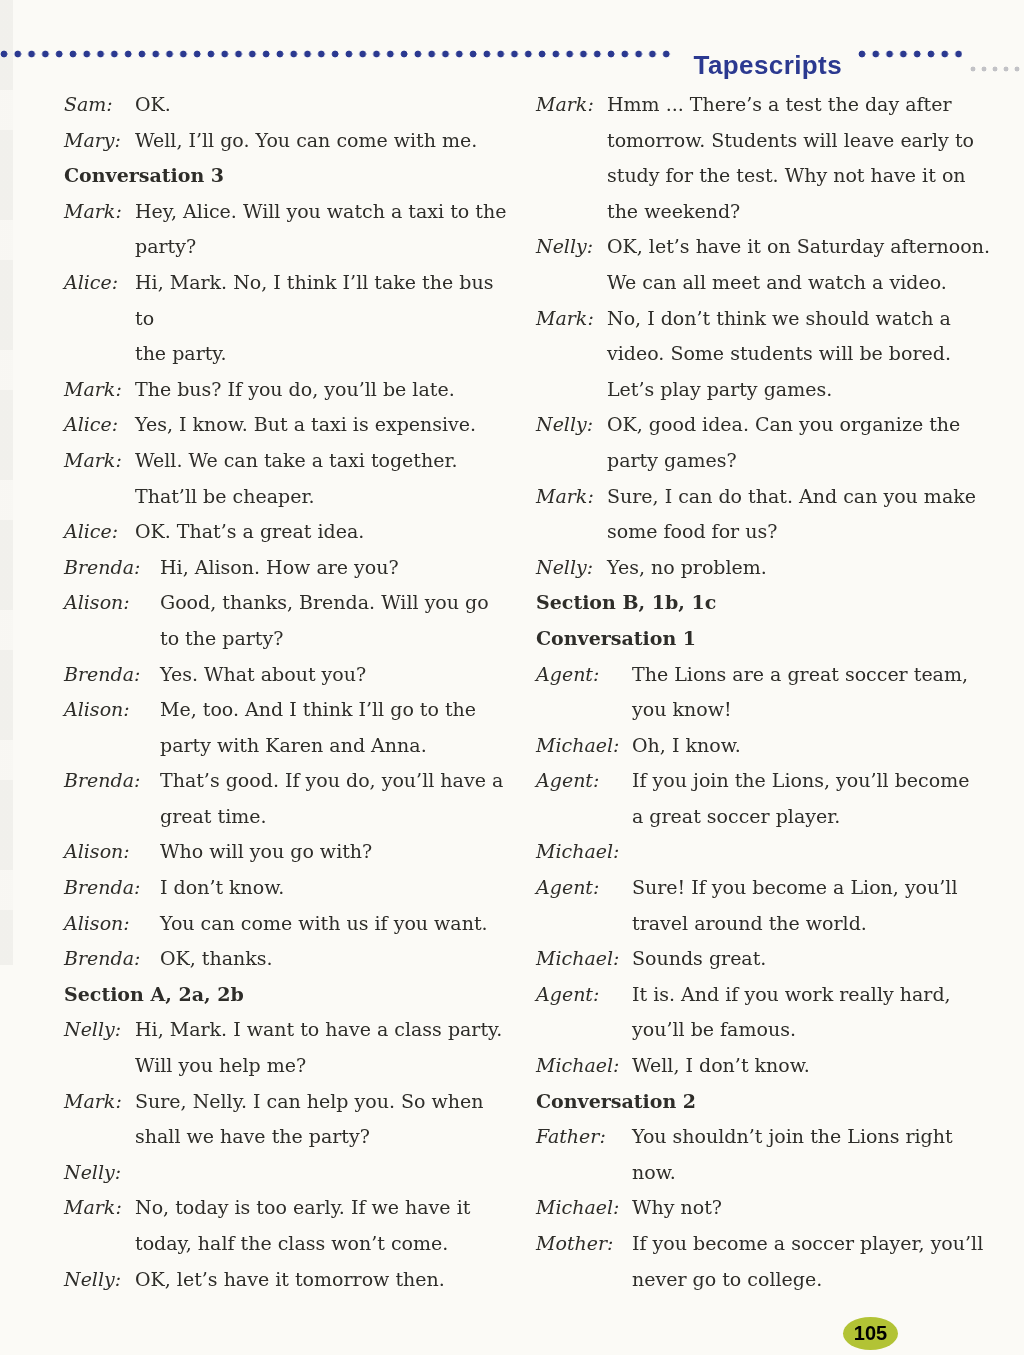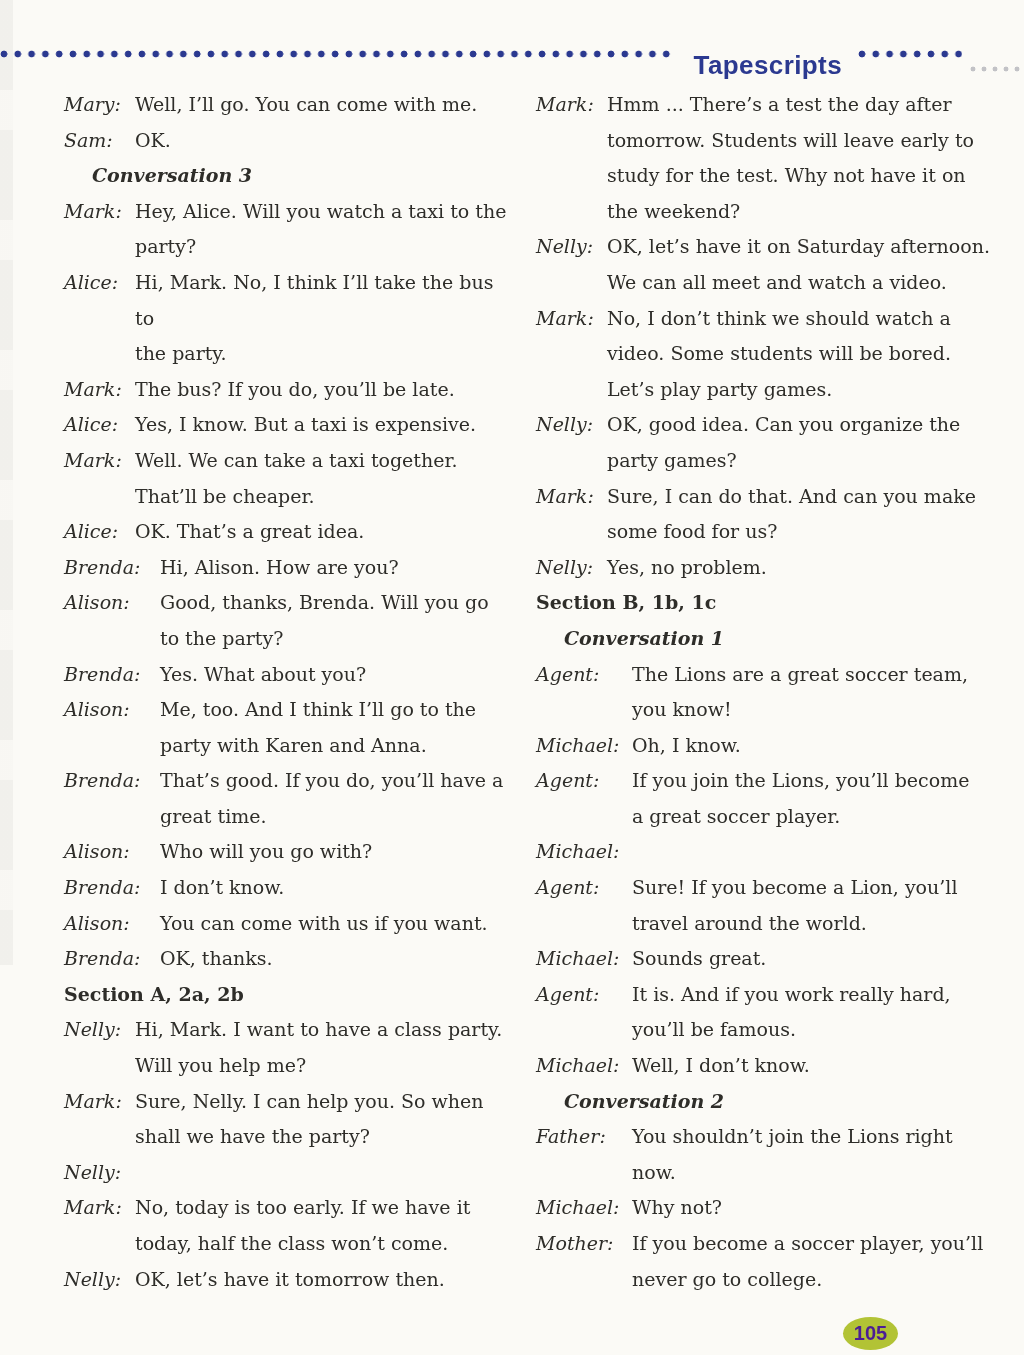--- a/index.html
+++ b/index.html
@@ -42,50 +42,50 @@
   
   .col{position:absolute;top:87px;font-size:19px;line-height:35.6px;}
   .col.left{left:64px;width:452px;}
   .col.right{left:536px;width:458px;}
   .row{display:flex;align-items:flex-start;}
   .sp{font-style:italic;flex:0 0 auto;}
   .w1 .sp{width:71px;}
   .w2 .sp{width:96px;}
   .tx{white-space:pre-wrap;flex:1;}
   .h{font-weight:bold;}
-  .h.hi{font-style:italic;margin-left:28px;}
+  .h.hi{}
   
   .badge{
     position:absolute;left:843px;top:1317px;width:55px;height:33px;
     background:var(--badge);border-radius:50%;
-    color:#4c1d95;font-family:"Liberation Sans",sans-serif;font-weight:bold;font-size:20px;
+    color:#000000;font-family:"Liberation Sans",sans-serif;font-weight:bold;font-size:20px;
     display:flex;align-items:center;justify-content:center;
   }
 </style>
 </head>
 <body>
 
 <div class="page">
   <div class="scan-edge"></div>
 
   <div class="hdr">
     <div class="dots lead"></div>
     <div class="title">Tapescripts</div>
     <div class="dots tail"></div>
     <div class="gray-dashes"></div>
   </div>
 
   <div class="col left">
     <div class="row w1">
+        <span class="sp">Sam:</span>
+        <span class="tx">OK.</span>
+      </div>
+    <div class="row w1">
         <span class="sp">Mary:</span>
         <span class="tx">Well, I’ll go. You can come with me.</span>
-      </div>
-    <div class="row w1">
-        <span class="sp">Sam:</span>
-        <span class="tx">OK.</span>
       </div>
     <div class="h hi">Conversation 3</div>
     <div class="row w1">
         <span class="sp">Mark:</span>
         <span class="tx">Hey, Alice. Will you watch a taxi to the
 party?</span>
       </div>
     <div class="row w1">
         <span class="sp">Alice:</span>
         <span class="tx">Hi, Mark. No, I think I’ll take the bus to

